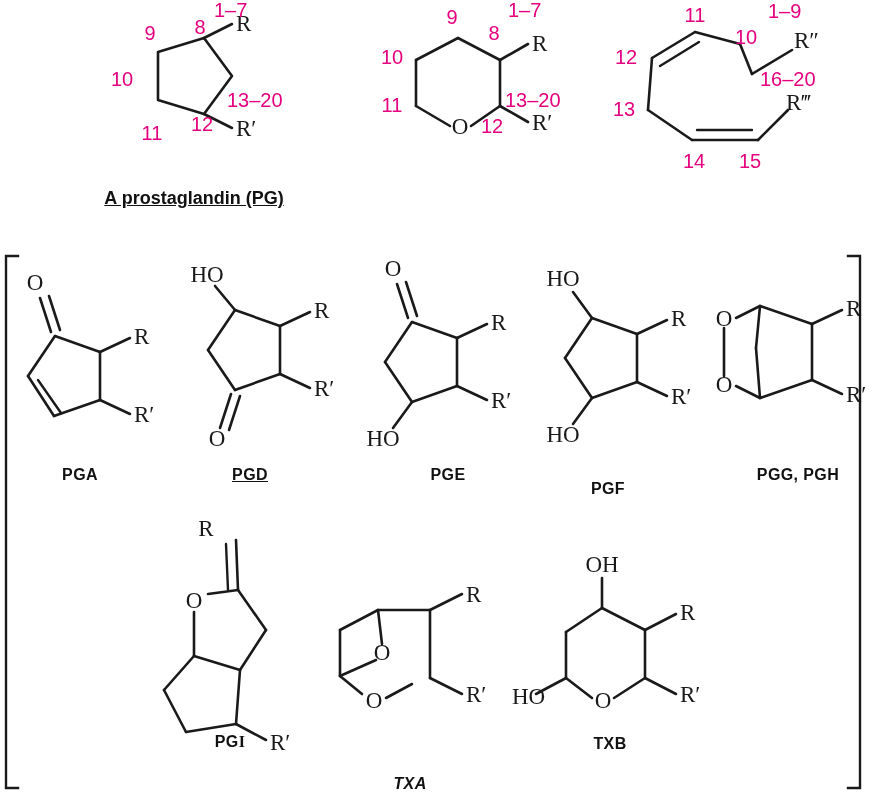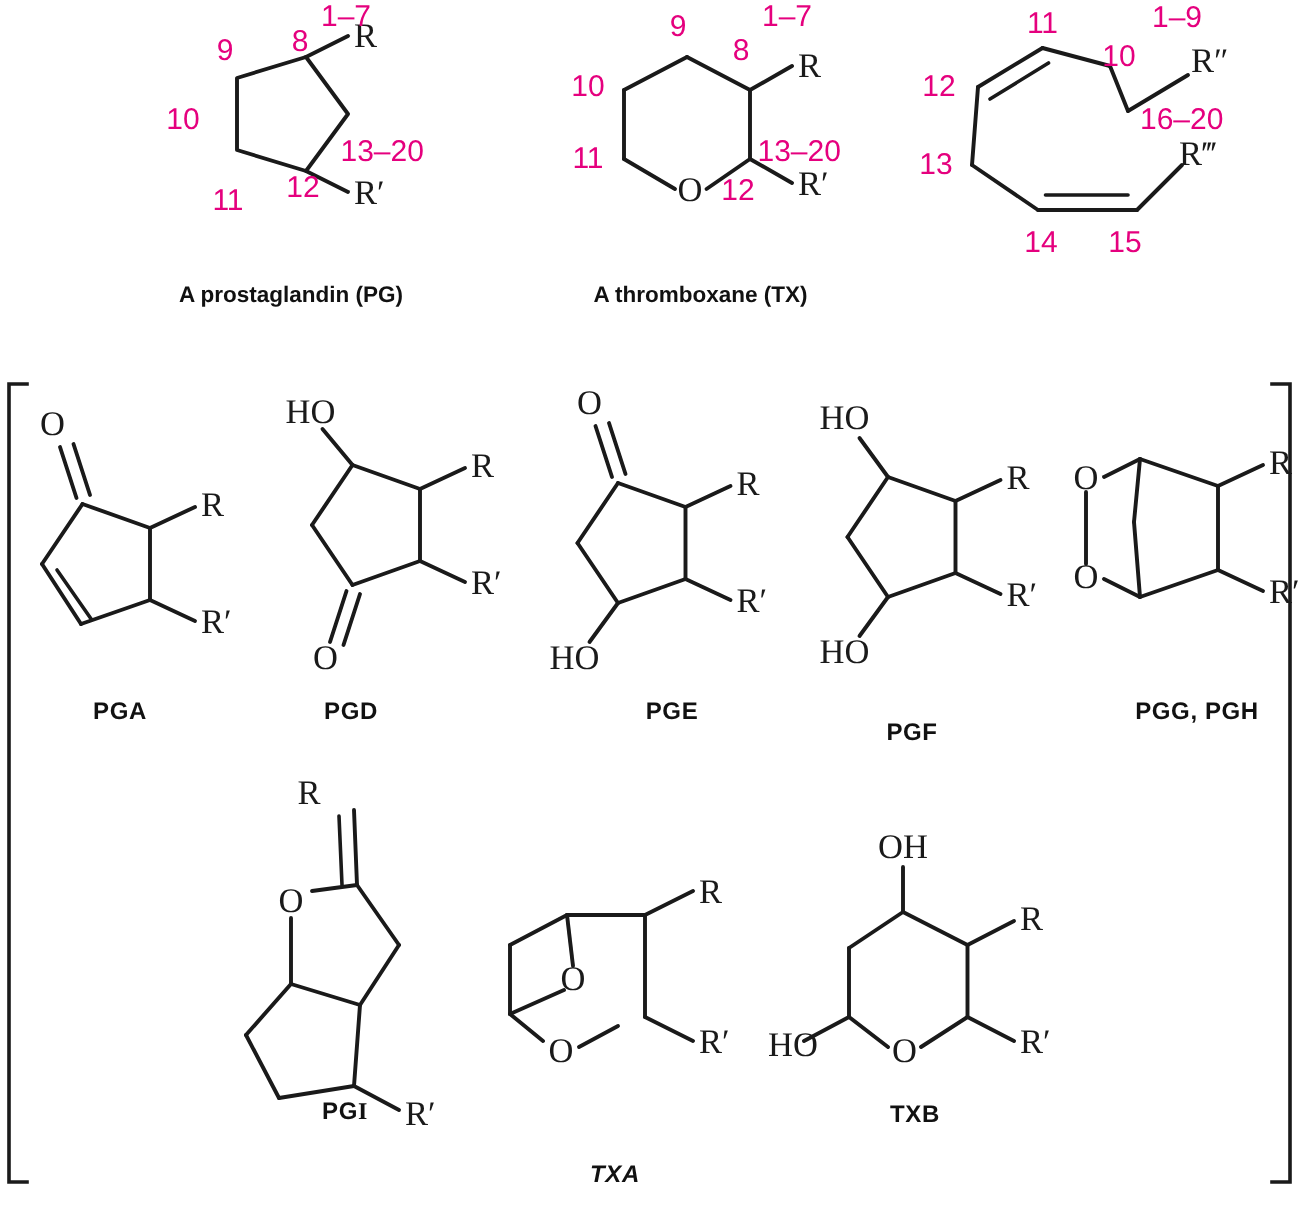--- a/index.html
+++ b/index.html
@@ -3,21 +3,21 @@
 <meta charset="utf-8">
 <style>
   html,body{margin:0;padding:0;background:#fff;}
   body{width:876px;height:808px;position:relative;
        font-family:"Liberation Sans",sans-serif;-webkit-font-smoothing:antialiased;}
   .stage{position:relative;width:876px;height:808px;overflow:hidden;}
   svg{display:block;}
   .fig{position:absolute;}
   .cap{position:absolute;text-align:center;font-weight:bold;
        font-family:"Liberation Sans",sans-serif;color:#111;}
-  .cap-top{font-size:15px;}
+  .cap-top{font-size:18px;text-decoration:underline;}
   .cap-mid{font-size:16px;letter-spacing:.4px;}
   .serif-i{font-family:"Liberation Serif",serif;font-weight:bold;}
 </style>
 </head>
 <body>
 
 <div class="stage">
 
   <div class="fig" style="left:96px;top:0px;">
     <svg width="200" height="170" viewBox="0 0 200 170">
@@ -64,21 +64,20 @@
         <text x="124" y="40" text-anchor="middle">8</text>
         <text x="82" y="24" text-anchor="middle">9</text>
         <text x="22" y="64" text-anchor="middle">10</text>
         <text x="22" y="112" text-anchor="middle">11</text>
         <text x="122" y="133" text-anchor="middle">12</text>
         <text x="138" y="17">1–7</text>
         <text x="135" y="107">13–20</text>
       </g>
     </svg>
   </div>
-  <div class="cap cap-top" style="left:322px;top:188px;width:290px;">A thromboxane (TX)</div>
 
   <div class="fig" style="left:600px;top:0px;">
     <svg width="270" height="180" viewBox="0 0 270 180">
       <g fill="none" stroke="#1a1a1a" stroke-width="2.6" stroke-linecap="round" stroke-linejoin="round">
         <line x1="140" y1="44" x2="95" y2="32"></line>
         <line x1="95" y1="32" x2="52" y2="58"></line>
         <line x1="99" y1="42" x2="60" y2="66" stroke-width="2.4"></line>
         <line x1="52" y1="58" x2="48" y2="110"></line>
         <line x1="48" y1="110" x2="92" y2="140"></line>
         <line x1="92" y1="140" x2="158" y2="140"></line>
@@ -151,21 +150,21 @@
       <g font-family="Liberation Serif, serif" font-size="23" fill="#1a1a1a">
         <text x="32" y="30" text-anchor="middle">HO</text>
         <text x="42" y="194" text-anchor="middle">O</text>
       </g>
       <g font-family="Liberation Serif, serif" font-size="23" fill="#1a1a1a">
         <text x="139" y="66">R</text>
         <text x="139" y="144">R′</text>
       </g>
     </svg>
   </div>
-  <div class="cap cap-mid" style="left:164px;top:466px;width:140px;">PGD</div>
+  <div class="cap cap-mid" style="left:180px;top:466px;width:140px;text-decoration:underline;">PGD</div>
 
   <div class="fig" style="left:355px;top:252px;">
     <svg width="180" height="200" viewBox="0 0 180 200">
       <g fill="none" stroke="#1a1a1a" stroke-width="2.6" stroke-linecap="round" stroke-linejoin="round">
         <line x1="57" y1="70" x2="102" y2="86"></line>
         <line x1="102" y1="86" x2="102" y2="134"></line>
         <line x1="102" y1="134" x2="57" y2="150"></line>
         <line x1="57" y1="150" x2="30" y2="110"></line>
         <line x1="30" y1="110" x2="57" y2="70"></line>
         <line x1="53" y1="66" x2="42" y2="32"></line>

